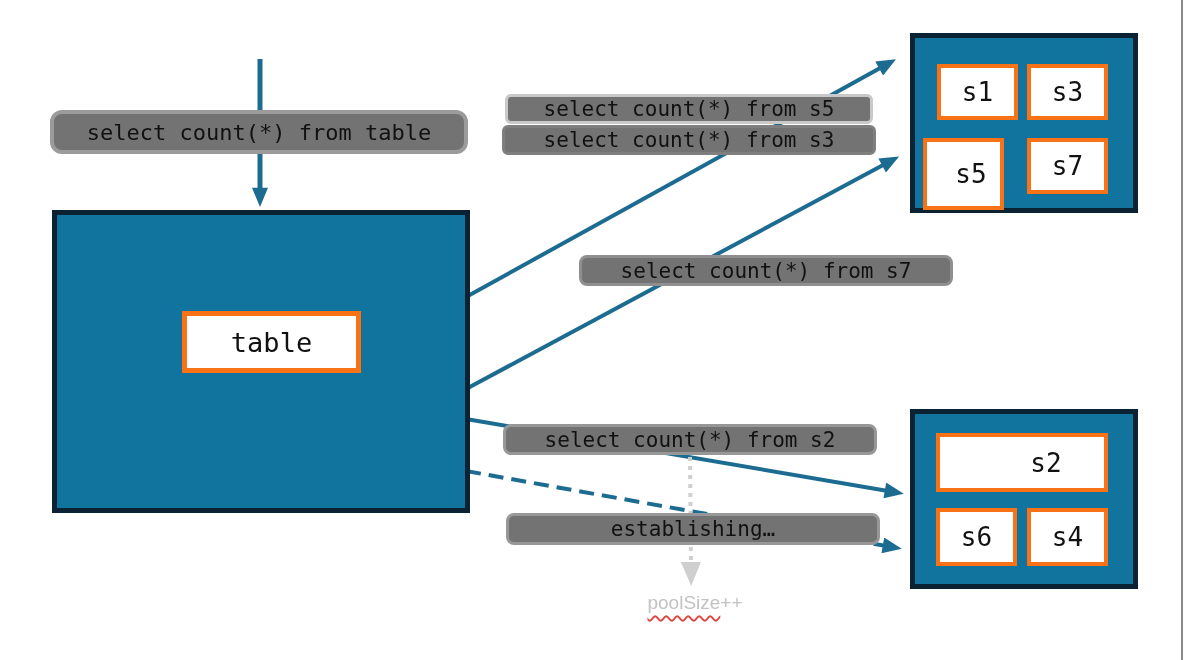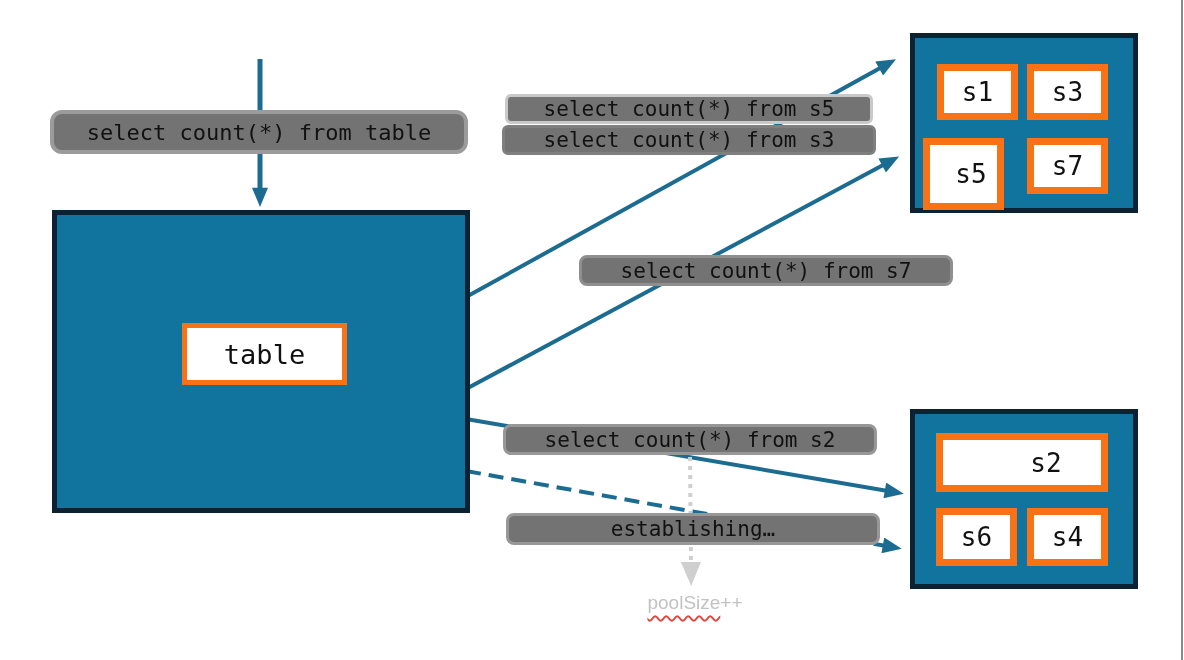--- a/index.html
+++ b/index.html
@@ -18,24 +18,24 @@
   .lbl-s7{left:579px;top:255px;width:374px;height:31px;border:3px solid #8F8F8F;border-radius:8px;font-size:21px;}
   .lbl-s2{left:503px;top:424px;width:374px;height:31px;border:3px solid #979797;border-radius:8px;font-size:21px;}
   .lbl-est{left:506px;top:513px;width:374px;height:32px;border:3px solid #979797;border-radius:8px;font-size:21px;}
   .nodebox{
     position:absolute;z-index:2;background:#10749F;border:5px solid #0B2233;box-sizing:border-box;
   }
   .main-node{left:52px;top:210px;width:418px;height:303px;}
   .group-top{left:910px;top:33px;width:228px;height:180px;}
   .group-bottom{left:910px;top:409px;width:228px;height:180px;}
   .whitecell{
-    position:absolute;background:#ffffff;border:7px solid #f97316;box-sizing:border-box;
+    position:absolute;background:#ffffff;border:4px solid #f97316;box-sizing:border-box;
     display:flex;align-items:center;justify-content:center;color:#111;font-size:26px;
   }
-  .table-cell{left:125px;top:108px;width:165px;height:62px;border-width:5px;font-size:27px;}
+  .table-cell{left:125px;top:96px;width:179px;height:62px;border-width:5px;font-size:27px;}
   .cell-a{left:22px;top:26px;width:81px;height:56px;}
   .cell-b{left:112px;top:26px;width:81px;height:56px;}
   .cell-c{left:8px;top:100px;width:81px;height:72px;padding-left:15px;}
   .cell-d{left:112px;top:100px;width:81px;height:56px;}
   .cell-wide{left:21px;top:19px;width:172px;height:59px;padding-left:48px;}
   .cell-e{left:21px;top:94px;width:81px;height:58px;}
   .cell-f{left:112px;top:94px;width:81px;height:58px;}
   .pool-text{
     position:absolute;z-index:2;left:595px;top:592px;width:200px;text-align:center;
     font-family:"Liberation Sans","DejaVu Sans",sans-serif;font-size:19px;color:#C2C2C2;white-space:nowrap;

